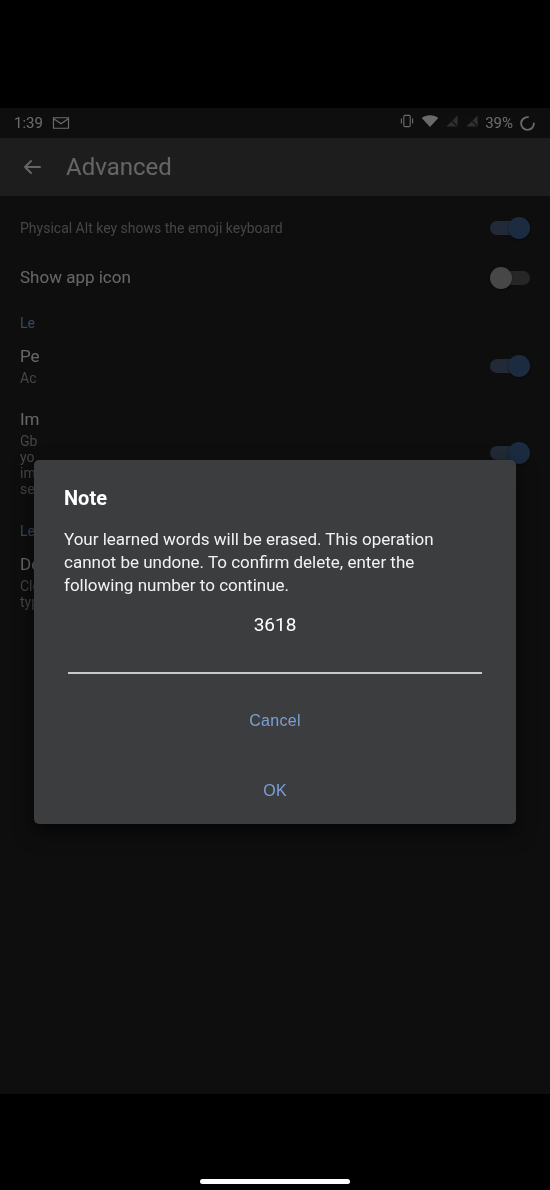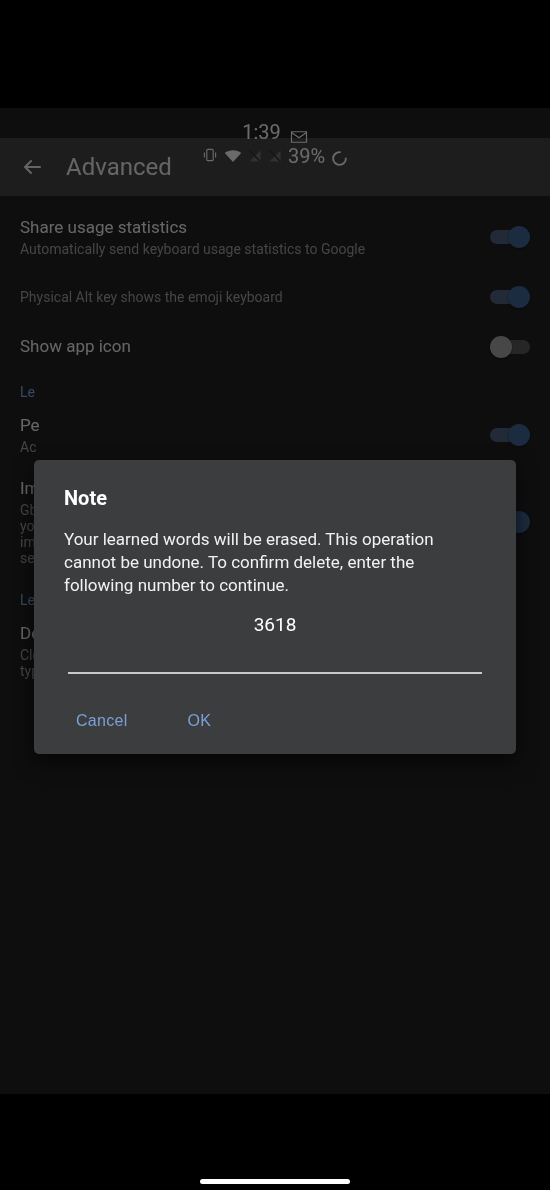--- a/index.html
+++ b/index.html
@@ -16,23 +16,23 @@
       top: 108px; 
       left: 0; right: 0;
       height: 986px; 
       background: #1f1f1f;
       overflow: hidden;
     }
 
     
     .status-bar {
       height: 30px;
-      padding: 12px 14px;
+      padding: 0 14px;
       display: flex; align-items: center; justify-content: space-between;
-      font-size: 20px; color: #ececec; flex-direction: column;
+      font-size: 15px; color: #ececec;
     }
     .status-left, .status-right { display: flex; align-items: center; gap: 9px; }
     .status-right { gap: 6px; }
     .gmail-icon { width: 18px; height: 14px; display:inline-block; }
     .arc-spinner { width: 17px; height: 17px; }
 
     
     .app-bar {
       height: 58px;
       display: flex; align-items: center; gap: 22px;
@@ -70,21 +70,21 @@
       top: 352px;
       background: #3c3d3f;
       border-radius: 5px;
       padding: 26px 30px 16px 30px;
       box-shadow: 0 8px 20px rgba(0,0,0,.6);
     }
     .dialog-title { font-size: 20px; font-weight: 700; color: #fff; margin-bottom: 18px; }
     .dialog-body { font-size: 17px; line-height: 1.35; color: #f2f2f2; }
     .dialog-code { text-align:center; font-size: 19px; margin-top: 16px; color:#fff; }
     .dialog-input-line { height: 2px; background:#c9c9c9; margin: 36px 4px 0; }
-    .dialog-actions { display:flex; justify-content:flex-start; gap: 36px; margin-top: 30px; }
+    .dialog-actions { display:flex; justify-content:space-between; gap: 36px; margin-top: 30px; flex-direction: column; }
     .dialog-btn { font-size: 16px; color:#7aa0d6; background:none; border:none; padding: 8px 12px; letter-spacing:.3px; }
 
     
     .nav-handle {
       position: absolute; bottom: 6px; left: 50%; transform: translateX(-50%);
       width: 150px; height: 5px; border-radius: 3px; background: #fff;
     }
   </style>
 </head>
 <body>
@@ -136,30 +136,20 @@
   <div class="app-bar">
     <span class="back-arrow">
       <svg width="24" height="24" viewBox="0 0 24 24">
           <path d="M20 12H5m0 0l6-6m-6 6l6 6" fill="none" stroke="currentColor" stroke-width="2" stroke-linecap="round" stroke-linejoin="round"></path>
         </svg>
     </span>
     <div class="app-title">Advanced</div>
   </div>
 
   <div class="settings">
-    <div class="setting-row">
-      <div class="setting-text">
-        <div class="setting-title">Share usage statistics</div>
-        <div class="setting-sub">Automatically send keyboard usage statistics to Google</div>
-      </div>
-      <div class="toggle">
-          <div class="toggle-track"></div>
-          <div class="toggle-thumb"></div>
-        </div>
-    </div>
 
     <div class="setting-row">
       <div class="setting-text">
         <div class="setting-sub">Physical Alt key shows the emoji keyboard</div>
       </div>
       <div class="toggle">
           <div class="toggle-track"></div>
           <div class="toggle-thumb"></div>
         </div>
     </div>

